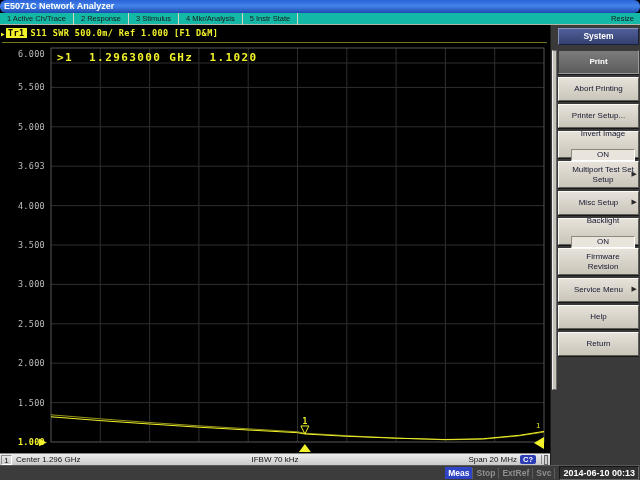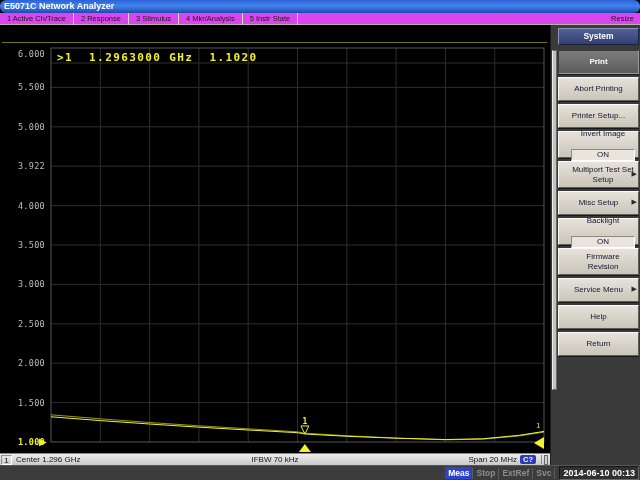--- a/index.html
+++ b/index.html
@@ -6,21 +6,21 @@
   body{width:640px;height:480px;position:relative;overflow:hidden;
        font-family:"Liberation Sans", sans-serif; -webkit-font-smoothing:none;}
   .abs{position:absolute;}
 
   
   #titlebar{left:0;top:0;width:640px;height:13px;
     background:linear-gradient(180deg,#2a62d8 0%,#4383ea 45%,#1c4bb0 100%);
     color:#fff;font-size:9px;font-weight:bold;line-height:13px;padding-left:4px;box-sizing:border-box;border-radius:6px;}
 
   
-  #menubar{left:0;top:13px;width:640px;height:12px;background:#d946ef;
+  #menubar{left:0;top:13px;width:640px;height:12px;background:#14b8a6;
     border-bottom:1px solid #b8b4a4;box-sizing:border-box;display:flex;align-items:center;
     font-size:7.5px;color:#1a1a1a;}
   .menu-item{padding:0 7px;height:12px;line-height:12px;border-right:1px solid #d8d4c4;cursor:default;}
   #resize-btn{margin-left:auto;padding:0 6px;}
 
   
   #graph{left:0;top:25px;width:550px;height:428px;background:#000;}
   #graph-svg{position:absolute;left:0;top:0;}
   #trace-status{left:1px;top:3px;display:flex;align-items:center;
     font-family:"DejaVu Sans Mono",monospace;font-size:8.5px;font-weight:bold;letter-spacing:.4px;}
@@ -126,27 +126,32 @@
       <line x1="51" y1="38" x2="544" y2="38" stroke="#2e2e2e" stroke-width="1"></line>
       <rect x="51" y="23" width="493" height="394" fill="none" stroke="#565656" stroke-width="1"></rect>
       <polyline points="51.0,389.8 100.3,393.8 149.6,397.5 198.9,400.8 248.2,403.8 297.5,406.8 304.9,408.2 346.8,410.7 396.1,413.1 445.4,414.8 482.4,414.2 519.3,410.9 544.0,407.1" fill="none" stroke="#97971a" stroke-width="1"></polyline>
       <polyline points="51.0,391.8 100.3,395.6 149.6,399.0 198.9,402.2 248.2,405.0 297.5,407.7 304.9,409.0 346.8,411.3 396.1,413.2 445.4,414.5 482.4,413.8 519.3,410.3 544.0,406.4" fill="none" stroke="#f2f22a" stroke-width="1"></polyline>
       <polygon points="304.8949999999992,408.9624 300.8949999999992,400.9624 308.8949999999992,400.9624" fill="none" stroke="#f2f22a" stroke-width="1"></polygon>
       <text x="304.8949999999992" y="398.9624" fill="#f2f22a" text-anchor="middle" font-size="8" font-family="DejaVu Sans Mono, monospace" font-weight="bold">1</text>
       <polygon points="298.8949999999992,427 310.8949999999992,427 304.8949999999992,419" fill="#f2f22a"></polygon>
       <polygon points="544,412 544,424 534,418" fill="#f2f22a"></polygon>
       <text x="536" y="403.362" fill="#f2f22a" font-size="7" font-family="DejaVu Sans Mono, monospace">1</text>
     </svg>
+  <div class="abs" id="trace-status">
+    <span id="trace-arrow">▶</span>
+    <span id="trace-badge">Tr1</span>
+    <span id="trace-text">S11 SWR 500.0m/ Ref 1.000 [F1 D&amp;M]</span>
+  </div>
   <div class="abs" id="trace-underline"></div>
   <div class="abs" id="marker-readout">&gt;1  1.2963000 GHz  1.1020</div>
   <div id="y-labels">
       <div class="ylab" style="top: 24px;">6.000</div>
       <div class="ylab" style="top: 57.4px;">5.500</div>
       <div class="ylab" style="top: 96.8px;">5.000</div>
-      <div class="ylab" style="top: 136.2px;">3.922</div>
+      <div class="ylab" style="top: 136.2px;">3.693</div>
       <div class="ylab" style="top: 175.6px;">4.000</div>
       <div class="ylab" style="top: 215px;">3.500</div>
       <div class="ylab" style="top: 254.4px;">3.000</div>
       <div class="ylab" style="top: 293.8px;">2.500</div>
       <div class="ylab" style="top: 333.2px;">2.000</div>
       <div class="ylab" style="top: 372.6px;">1.500</div>
       <div class="ylab ylab-ref" style="top: 412px;">1.000</div>
     </div>
   <div class="abs" id="ref-arrow" style="top: 411px;">▶</div>
 </div>

